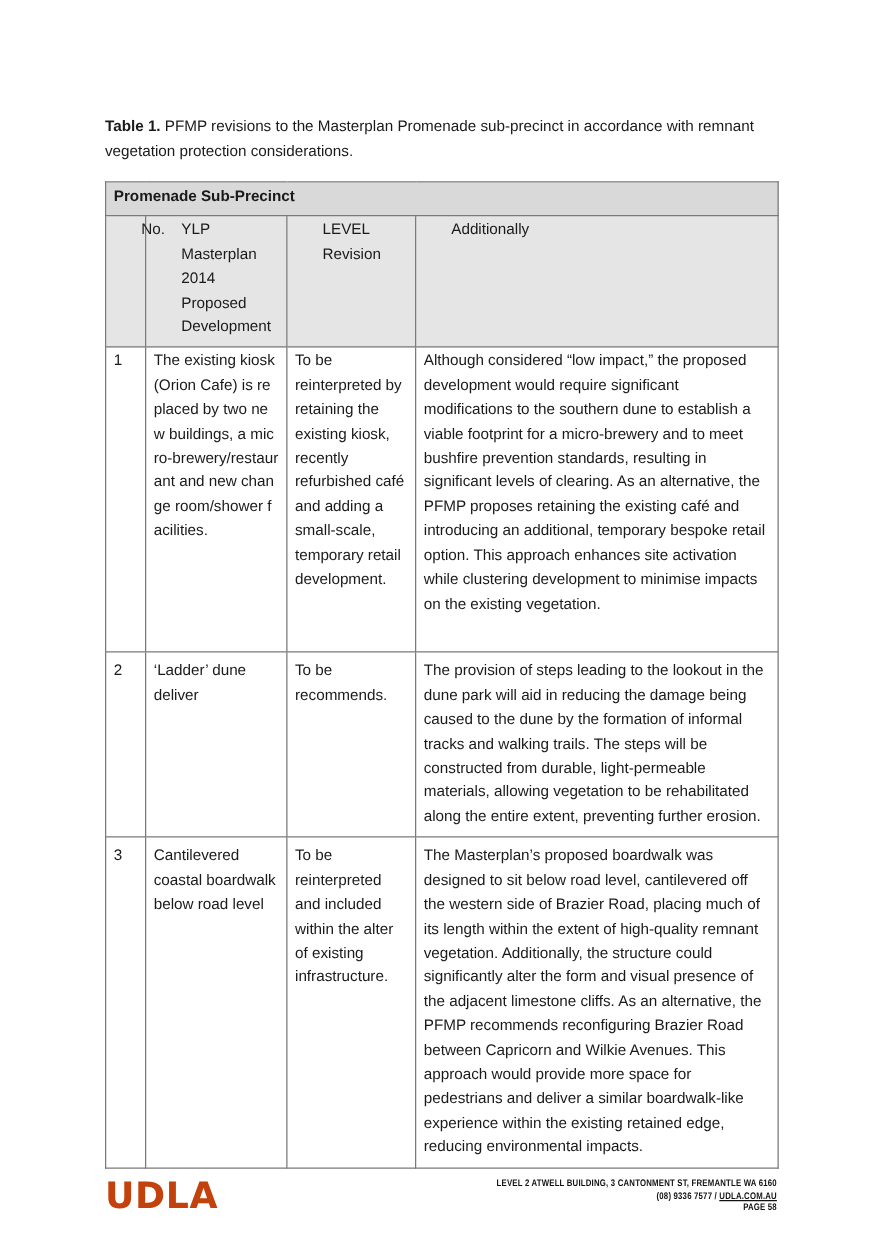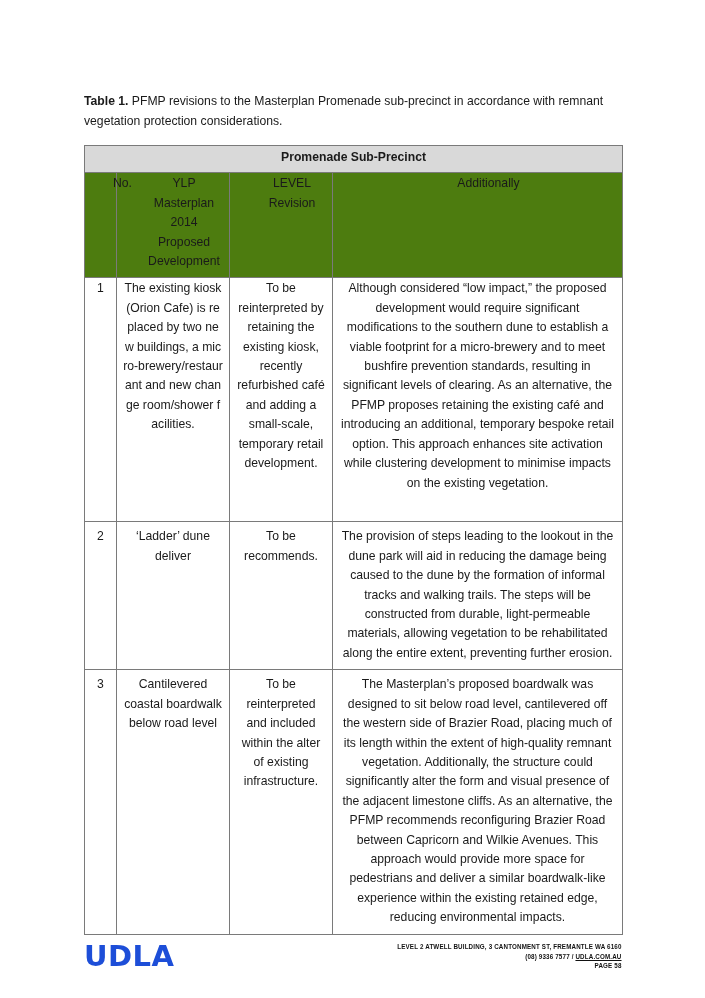--- a/index.html
+++ b/index.html
@@ -4,28 +4,28 @@
 <style>
   html, body { margin: 0; padding: 0; background: #ffffff; }
   body { width: 705px; height: 998px; position: relative; overflow: hidden;
          font-family: "Liberation Sans", "DejaVu Sans", sans-serif; color: #1a1a1a; }
   .caption { position: absolute; left: 84px; top: 92px; width: 540px;
              font-size: 12.2px; line-height: 19.5px; }
   .caption b { font-weight: bold; }
   table.t { position: absolute; left: 84px; top: 145px; width: 538px;
             border-collapse: collapse; font-size: 12.2px; line-height: 19.4px; table-layout: fixed; }
   table.t td, table.t th { border: 1px solid #7a7a7a; vertical-align: top; padding: 3px 6px 6px 6px;
-            text-align: center; font-weight: normal; }
+            text-align: left; font-weight: normal; }
   tr.section th { background: #d9d9d9; font-weight: bold; height: 17px; padding-top: 2px; padding-bottom: 5px; }
-  tr.colhead th { background: #4d7c0f; height: 56px; padding-top: 1px; padding-left: 28px; }
+  tr.colhead th { background: #e5e5e5; height: 56px; padding-top: 1px; padding-left: 28px; }
   tr.r1 td { height: 236px; padding-top: 1px; }
   tr.r2 td { height: 133px; padding-top: 5px; }
   tr.r3 td { height: 230px; padding-top: 5px; }
   .footer-logo { position: absolute; left: 84px; top: 939px; font-family: "DejaVu Sans", sans-serif;
-                 font-weight: bold; font-size: 29px; letter-spacing: 0.5px; color: #1d4ed8; }
+                 font-weight: bold; font-size: 29px; letter-spacing: 0.5px; color: #c2410c; }
   .footer-addr { position: absolute; right: 83px; top: 942px; text-align: right;
                  font-family: "Liberation Sans", sans-serif; font-weight: bold; font-size: 7.6px;
                  line-height: 9.6px; color: #111; transform: scaleX(0.82); transform-origin: right top;
                  letter-spacing: 0.2px; }
   .footer-addr a { color: #111; text-decoration: underline; }
 </style>
 </head>
 <body>
 
 <div class="caption"><b>Table 1.</b><span> PFMP revisions to the Masterplan Promenade sub-precinct in accordance with remnant vegetation protection considerations.</span></div>

